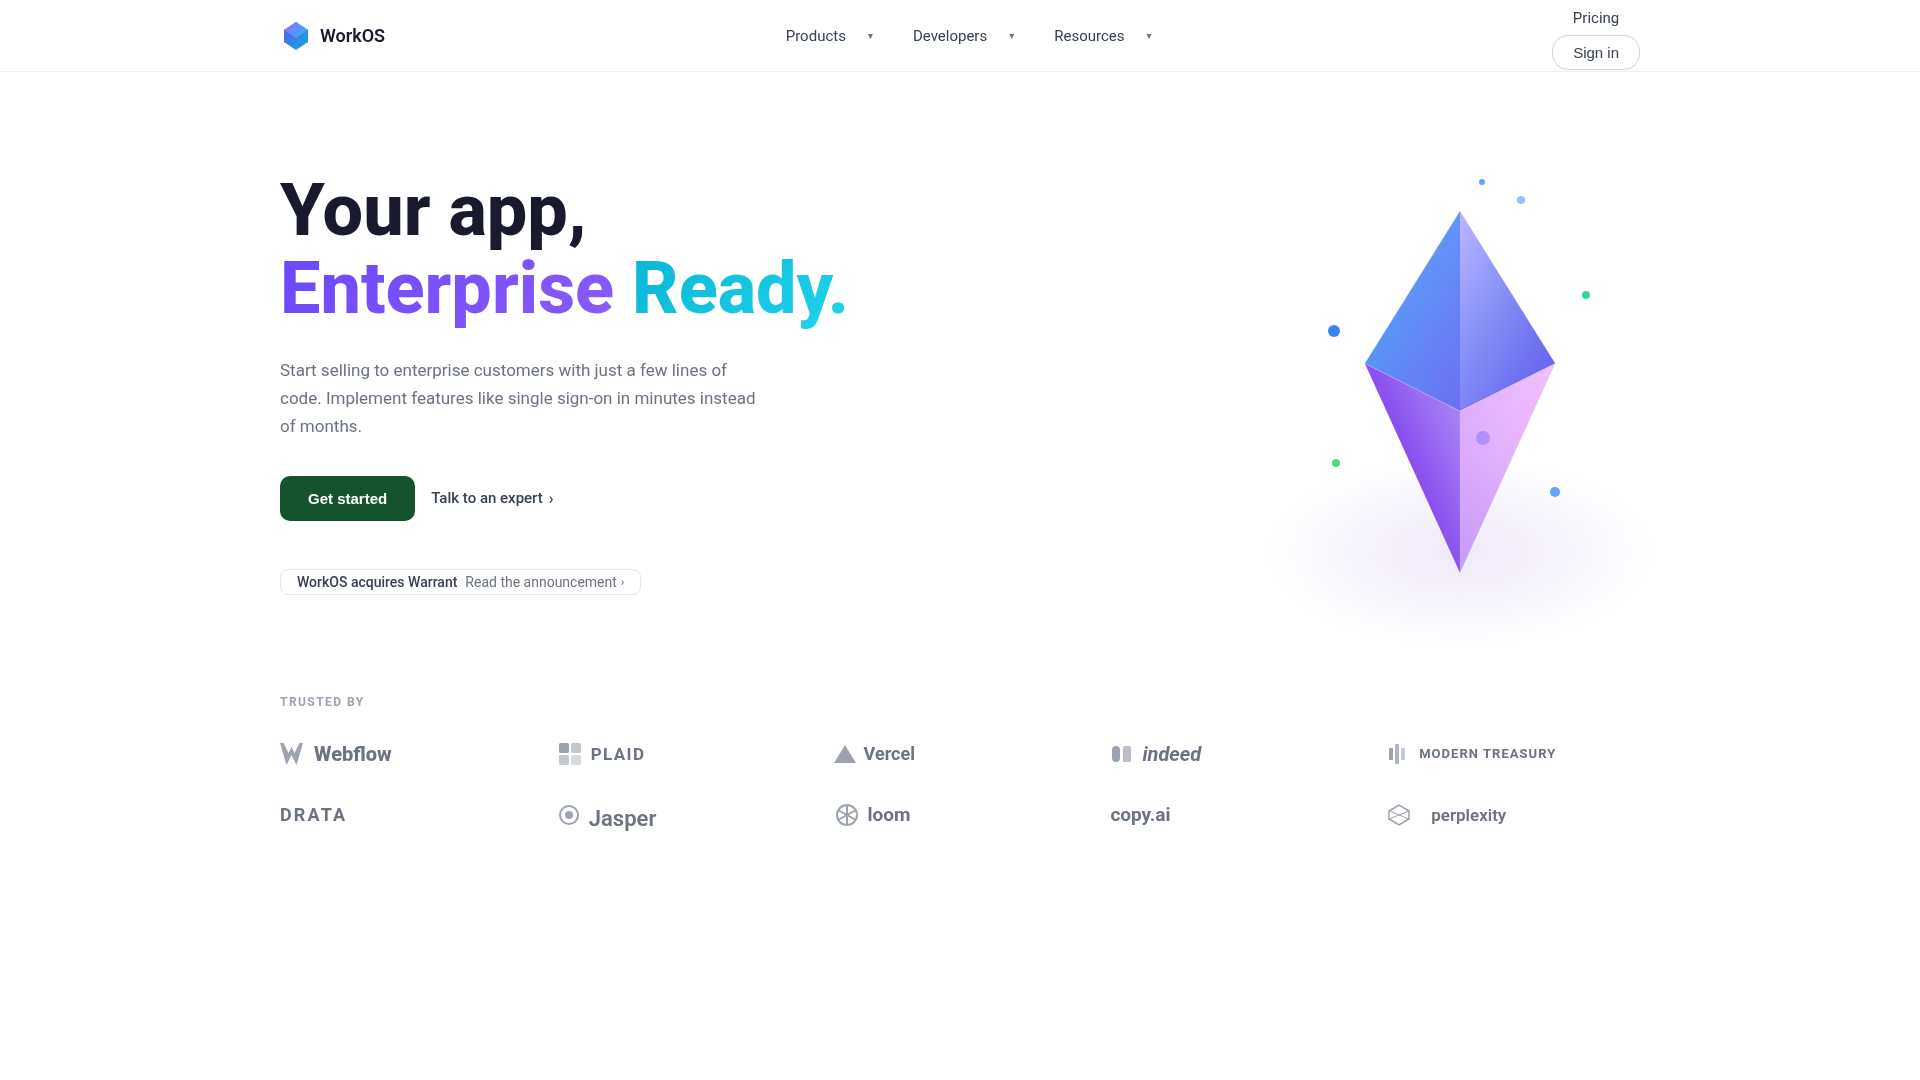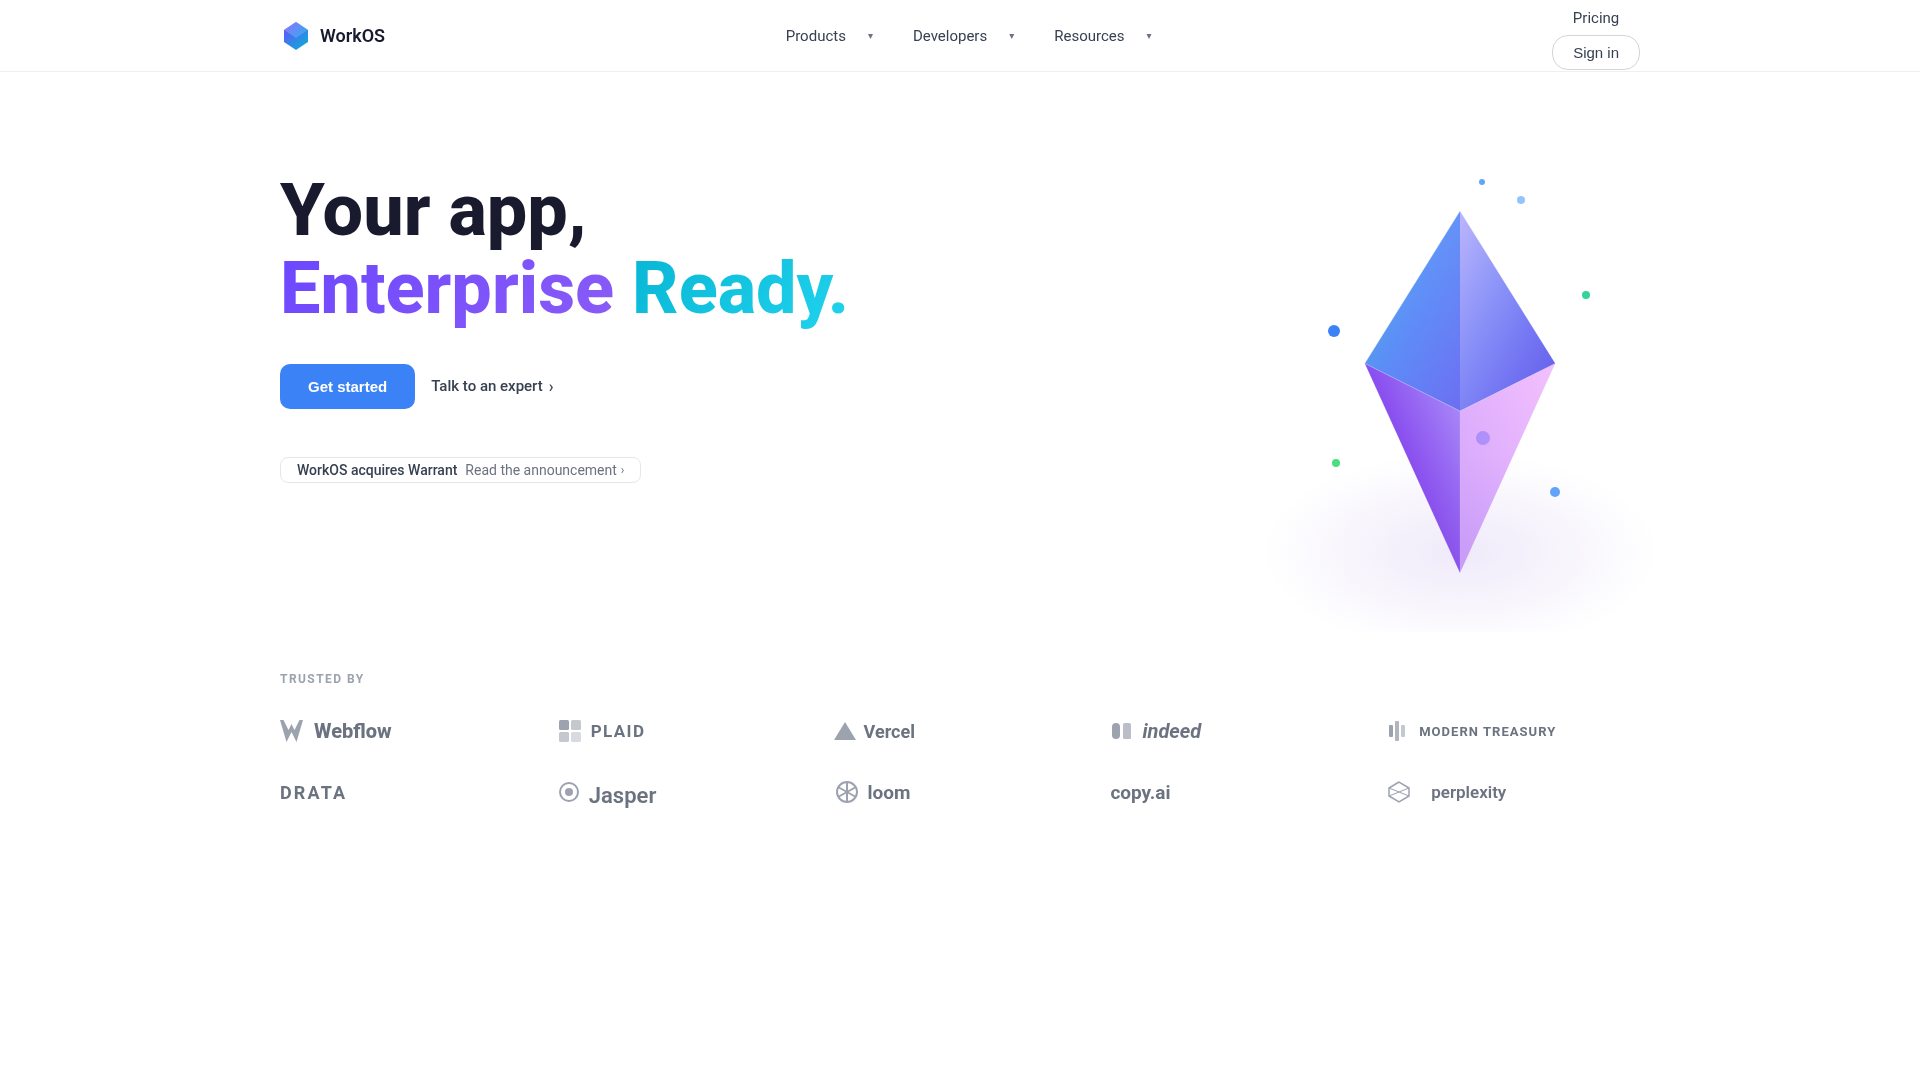--- a/index.html
+++ b/index.html
@@ -129,21 +129,21 @@
       max-width: 480px;
     }
     .hero-buttons {
       display: flex;
       align-items: center;
       gap: 16px;
       margin-top: 36px;
     }
     .btn-primary {
       padding: 14px 28px;
-      background: #3b82f6;
+      background: #14532d;
       color: #fff;
       border: none;
       border-radius: 10px;
       font-size: 15px;
       font-weight: 600;
       cursor: pointer;
     }
     .btn-secondary {
       display: flex;
       align-items: center;
@@ -308,20 +308,21 @@
 </nav>
 
 <section class="hero">
   <div class="hero-content">
     <h1 class="hero-title">
       <span class="hero-title-line1">Your app,</span>
       <span class="hero-gradient-text">
         <span class="enterprise-text">Enterprise </span><span class="ready-text">Ready.</span>
       </span>
     </h1>
+    <p class="hero-description">Start selling to enterprise customers with just a few lines of code. Implement features like single sign-on in minutes instead of months.</p>
 
     <div class="hero-buttons">
       <button class="btn-primary">Get started</button>
       <div class="btn-secondary">
         <span>Talk to an expert</span>
         <span class="arrow-icon">›</span>
       </div>
     </div>
 
     <div class="announcement">

